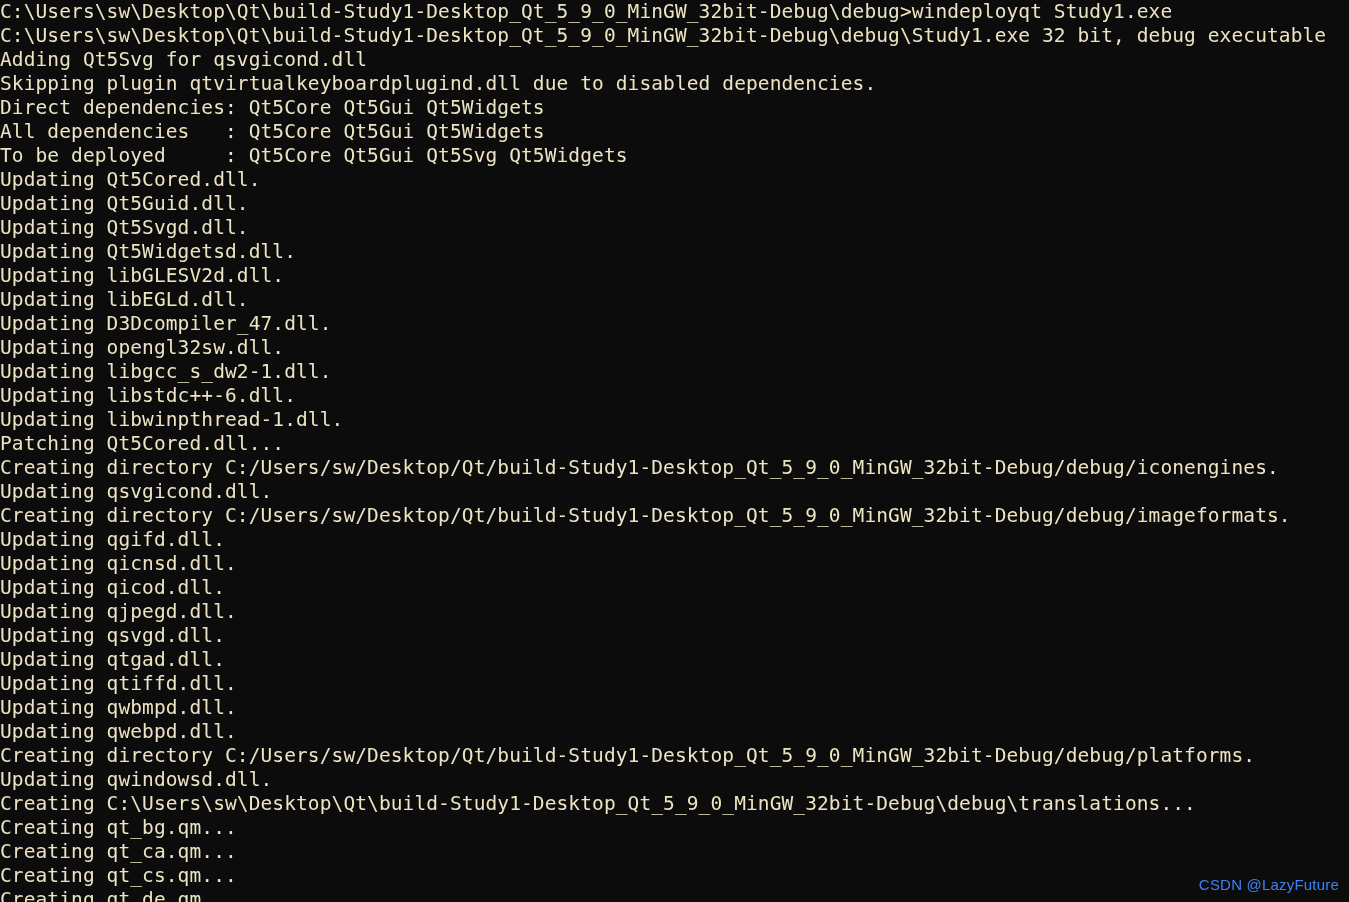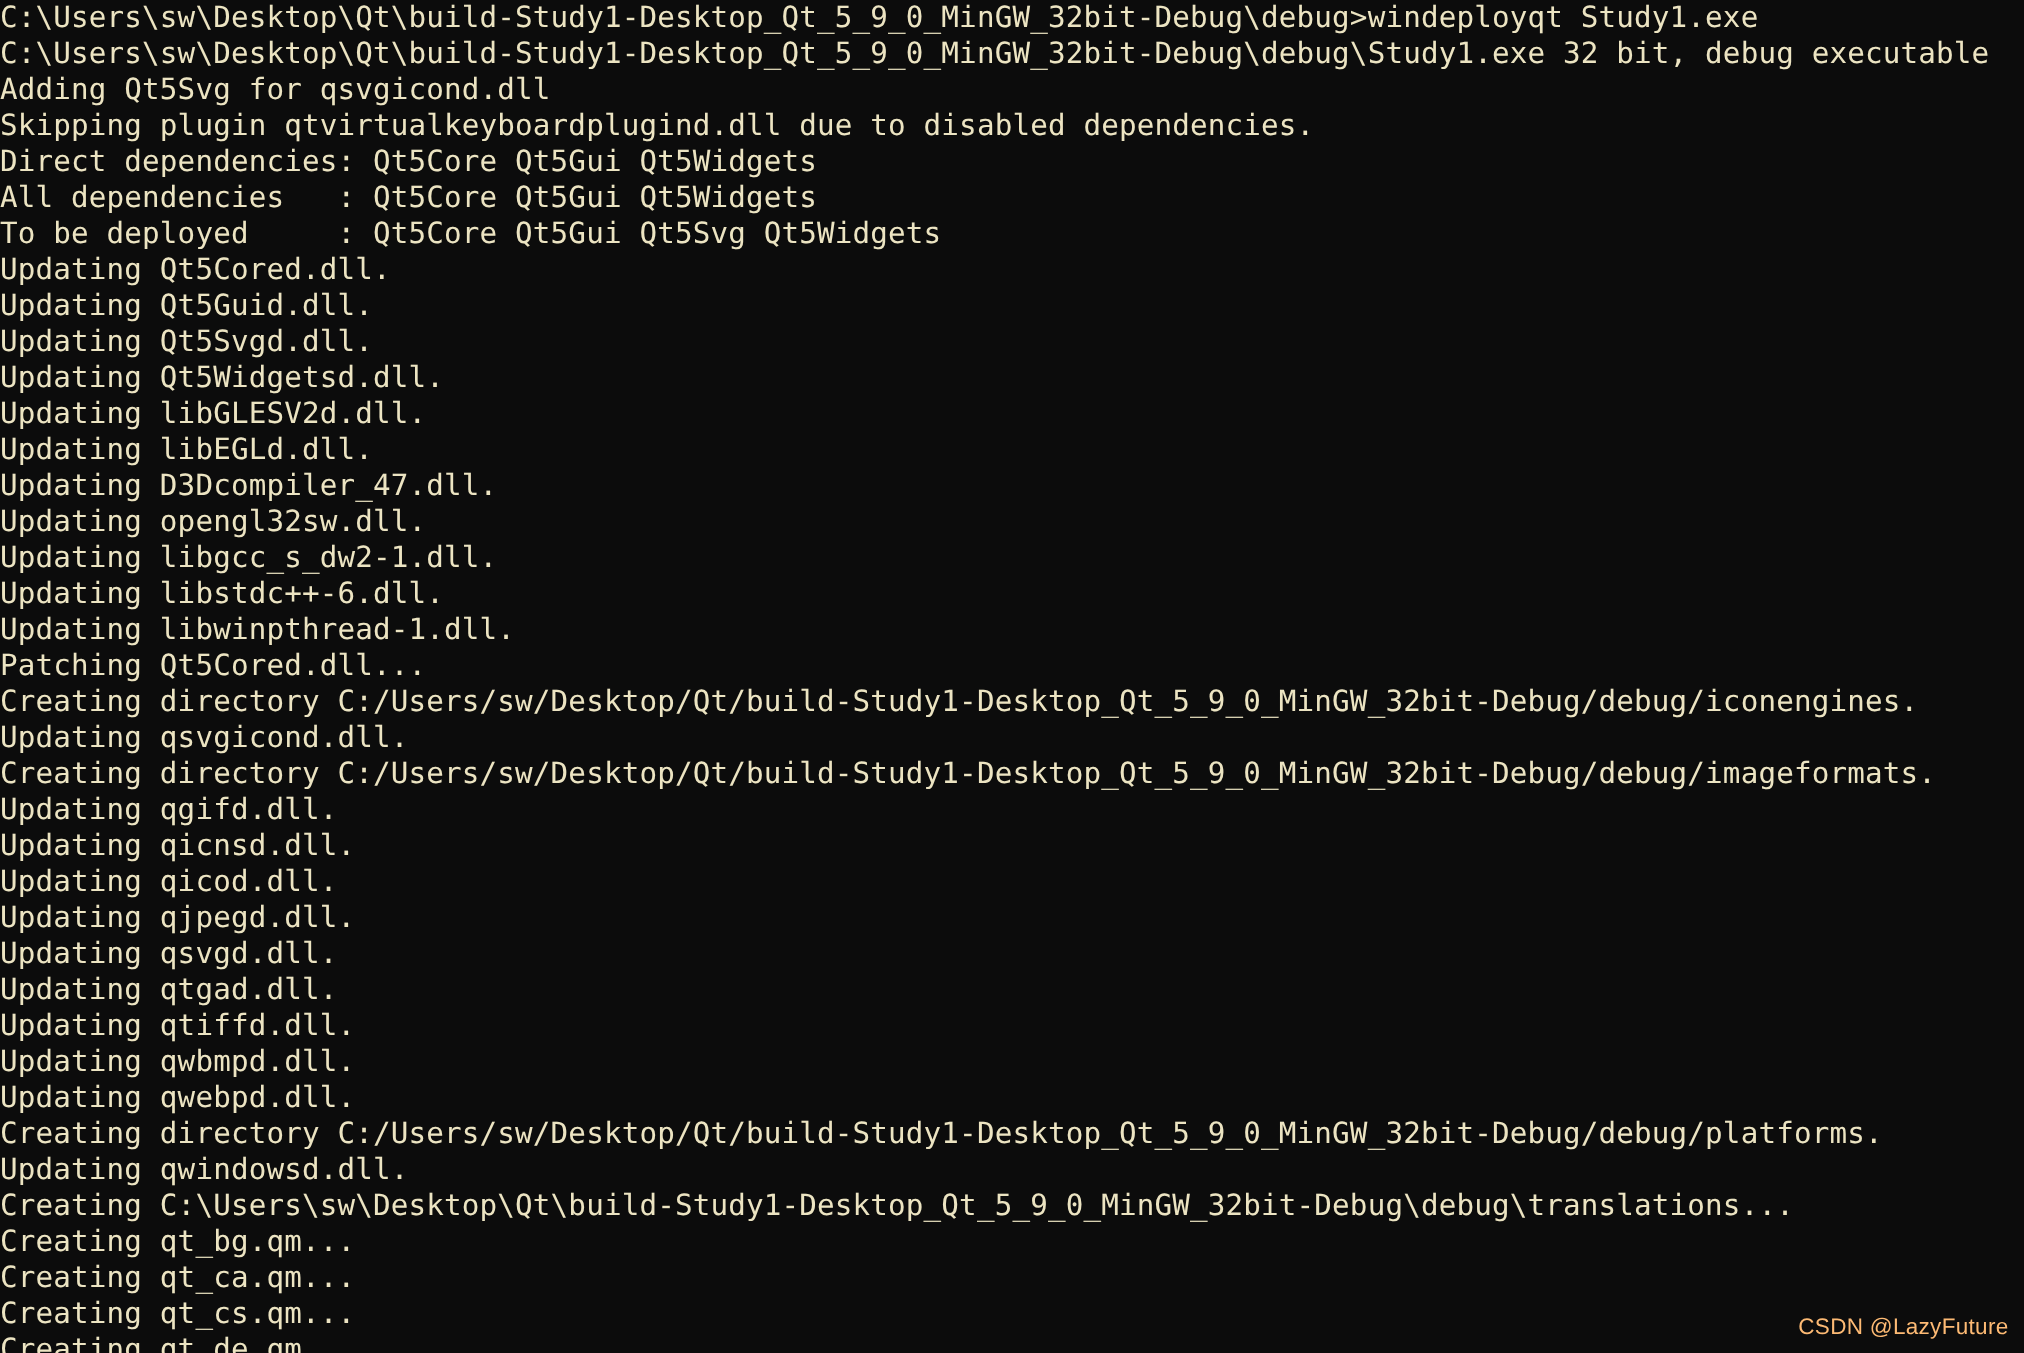--- a/index.html
+++ b/index.html
@@ -35,21 +35,21 @@
     display: block;
   }
   #watermark {
     position: absolute;
     right: 10px;
     bottom: 8px;
     font-family: "Liberation Sans", "DejaVu Sans", sans-serif;
     font-size: 15px;
     line-height: 18px;
     letter-spacing: 0.2px;
-    color: #fdba74;
+    color: #3b82f6;
     white-space: pre;
   }
 </style>
 </head>
 <body>
 
 <div id="terminal" style="letter-spacing: 0.101px;">
 
   <div id="console-output"><div class="console-line">C:\Users\sw\Desktop\Qt\build-Study1-Desktop_Qt_5_9_0_MinGW_32bit-Debug\debug&gt;windeployqt Study1.exe</div><div class="console-line">C:\Users\sw\Desktop\Qt\build-Study1-Desktop_Qt_5_9_0_MinGW_32bit-Debug\debug\Study1.exe 32 bit, debug executable</div><div class="console-line">Adding Qt5Svg for qsvgicond.dll</div><div class="console-line">Skipping plugin qtvirtualkeyboardplugind.dll due to disabled dependencies.</div><div class="console-line">Direct dependencies: Qt5Core Qt5Gui Qt5Widgets</div><div class="console-line">All dependencies   : Qt5Core Qt5Gui Qt5Widgets</div><div class="console-line">To be deployed     : Qt5Core Qt5Gui Qt5Svg Qt5Widgets</div><div class="console-line">Updating Qt5Cored.dll.</div><div class="console-line">Updating Qt5Guid.dll.</div><div class="console-line">Updating Qt5Svgd.dll.</div><div class="console-line">Updating Qt5Widgetsd.dll.</div><div class="console-line">Updating libGLESV2d.dll.</div><div class="console-line">Updating libEGLd.dll.</div><div class="console-line">Updating D3Dcompiler_47.dll.</div><div class="console-line">Updating opengl32sw.dll.</div><div class="console-line">Updating libgcc_s_dw2-1.dll.</div><div class="console-line">Updating libstdc++-6.dll.</div><div class="console-line">Updating libwinpthread-1.dll.</div><div class="console-line">Patching Qt5Cored.dll...</div><div class="console-line">Creating directory C:/Users/sw/Desktop/Qt/build-Study1-Desktop_Qt_5_9_0_MinGW_32bit-Debug/debug/iconengines.</div><div class="console-line">Updating qsvgicond.dll.</div><div class="console-line">Creating directory C:/Users/sw/Desktop/Qt/build-Study1-Desktop_Qt_5_9_0_MinGW_32bit-Debug/debug/imageformats.</div><div class="console-line">Updating qgifd.dll.</div><div class="console-line">Updating qicnsd.dll.</div><div class="console-line">Updating qicod.dll.</div><div class="console-line">Updating qjpegd.dll.</div><div class="console-line">Updating qsvgd.dll.</div><div class="console-line">Updating qtgad.dll.</div><div class="console-line">Updating qtiffd.dll.</div><div class="console-line">Updating qwbmpd.dll.</div><div class="console-line">Updating qwebpd.dll.</div><div class="console-line">Creating directory C:/Users/sw/Desktop/Qt/build-Study1-Desktop_Qt_5_9_0_MinGW_32bit-Debug/debug/platforms.</div><div class="console-line">Updating qwindowsd.dll.</div><div class="console-line">Creating C:\Users\sw\Desktop\Qt\build-Study1-Desktop_Qt_5_9_0_MinGW_32bit-Debug\debug\translations...</div><div class="console-line">Creating qt_bg.qm...</div><div class="console-line">Creating qt_ca.qm...</div><div class="console-line">Creating qt_cs.qm...</div><div class="console-line">Creating qt_de.qm</div></div>
 

